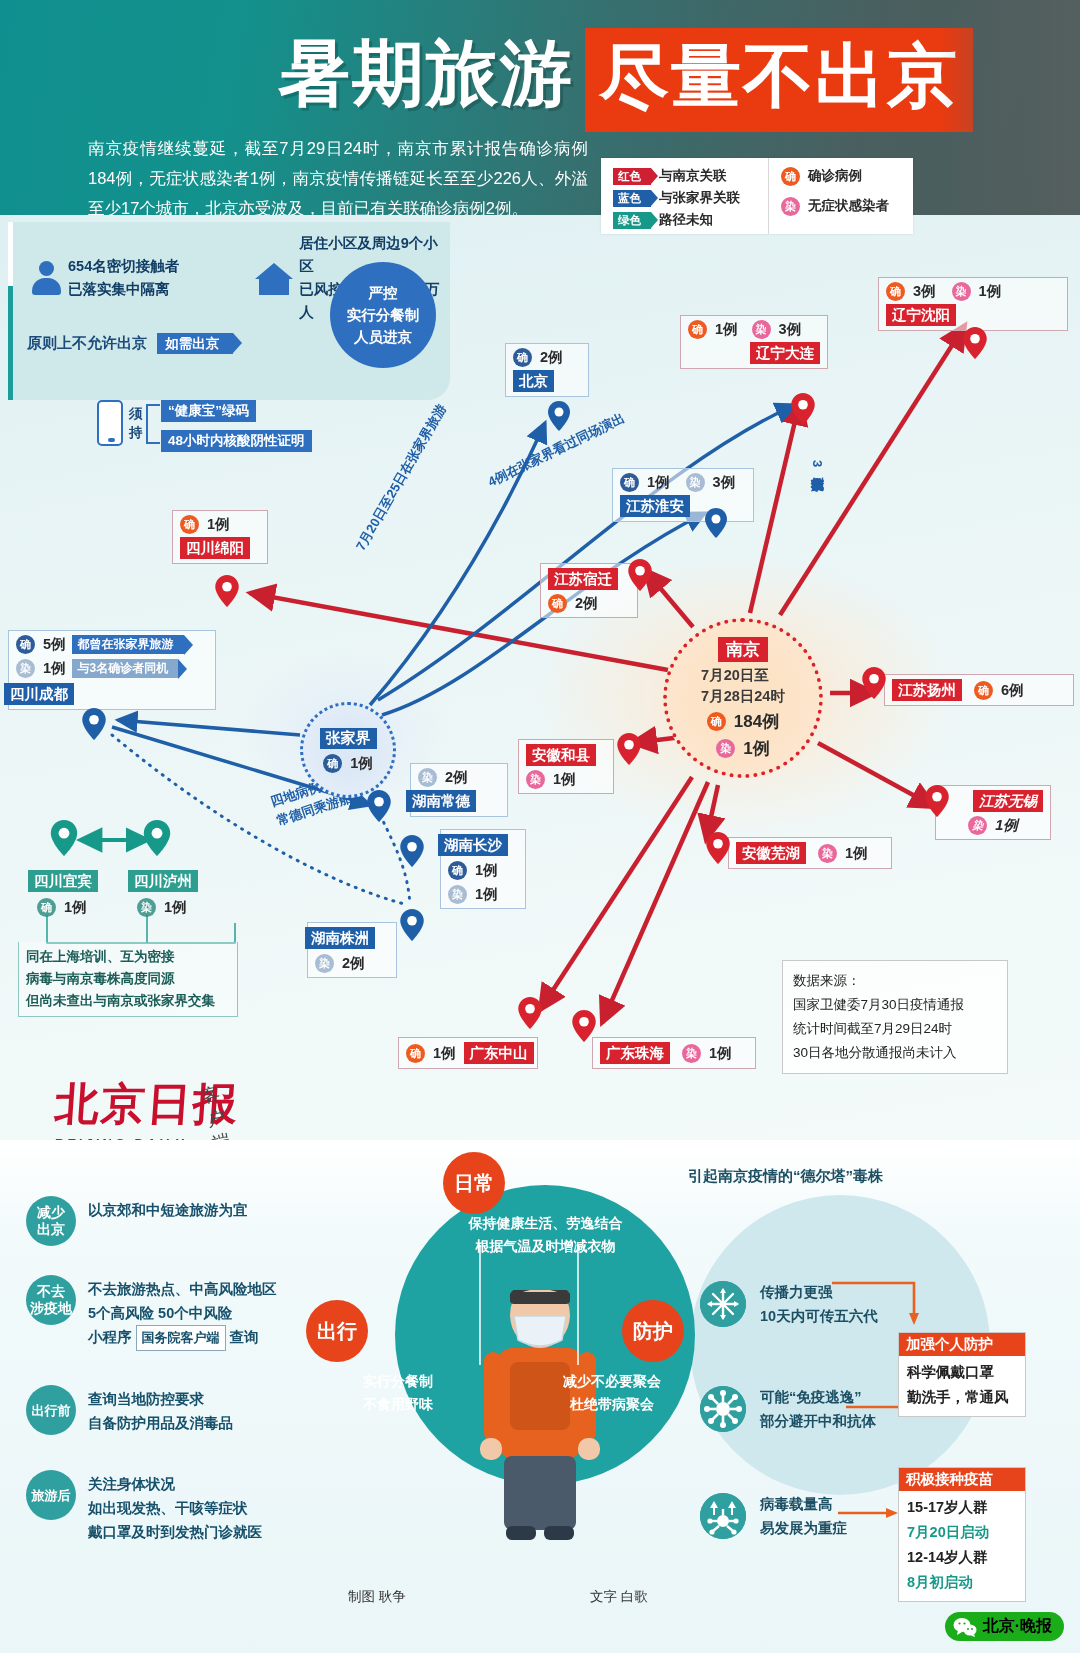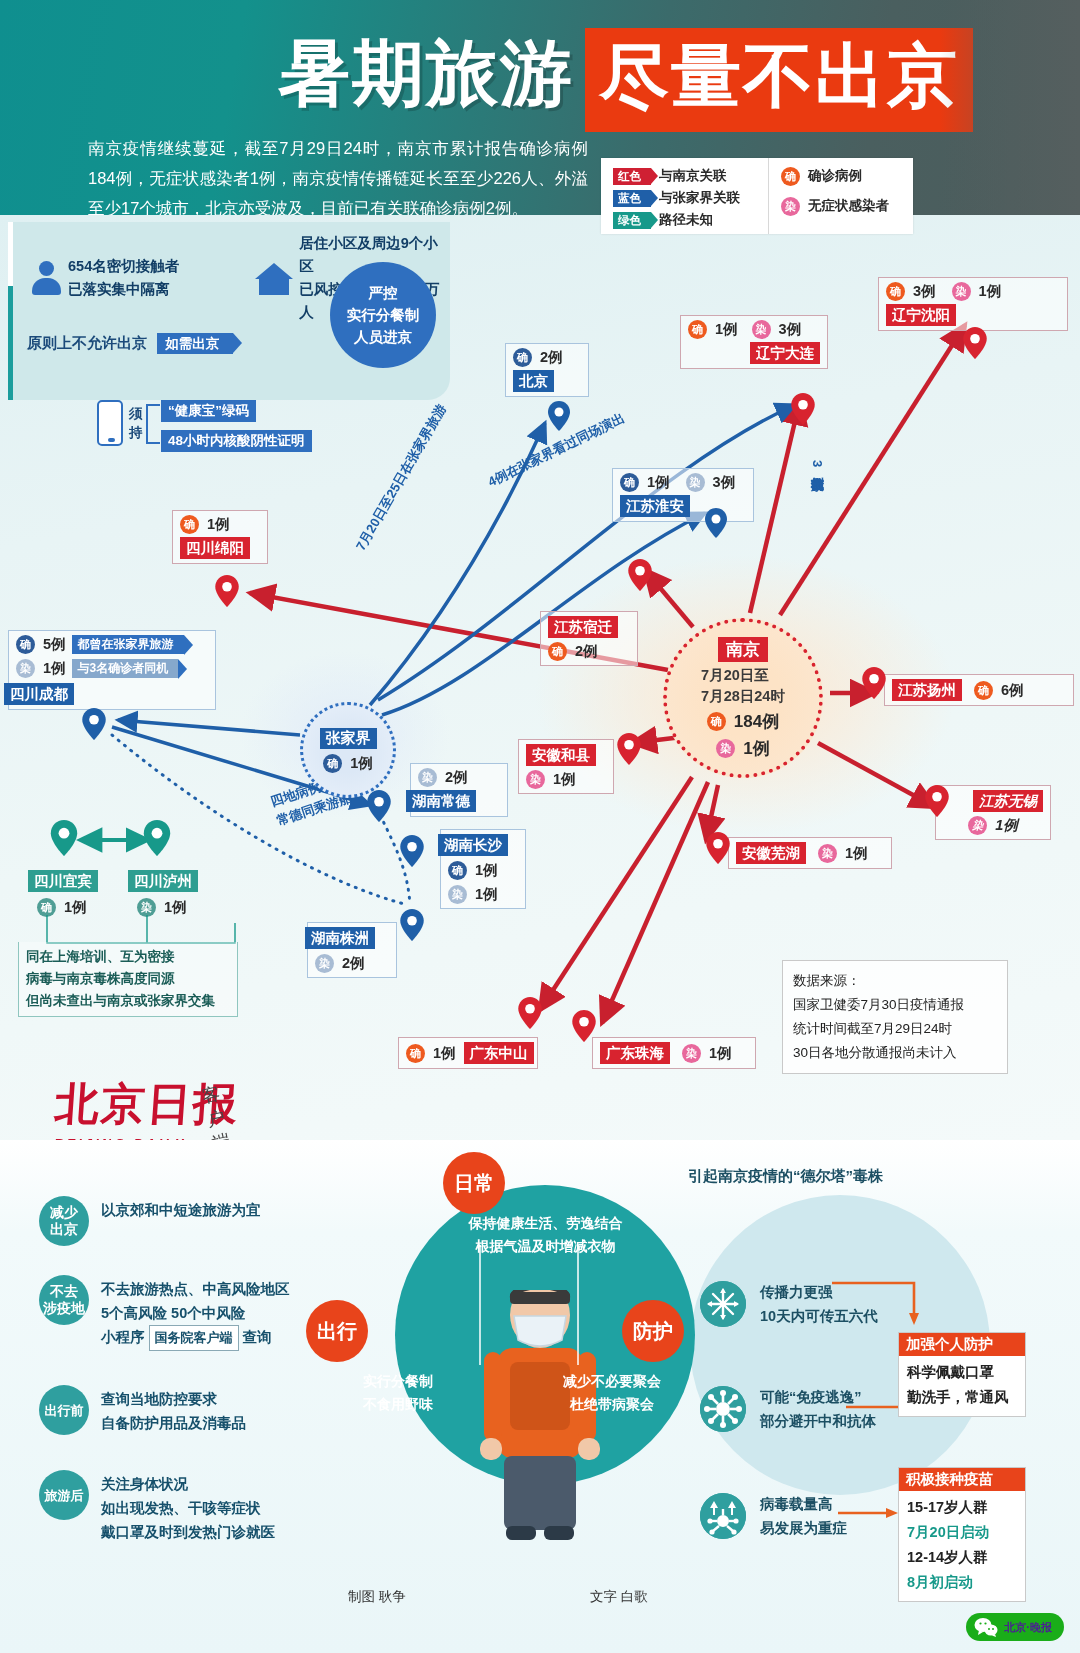--- a/index.html
+++ b/index.html
@@ -179,42 +179,42 @@
     background:#1fa2a2;opacity:1;
   }
   #bigCircleRight{
     position:absolute;left:690px;top:1195px;width:300px;height:300px;border-radius:50%;
     background:#cfe8ee;
   }
   .leftbullet{position:absolute;display:flex;align-items:flex-start;}
   .lbcircle{
     width:50px;height:50px;border-radius:50%;background:#2f9f9f;color:#fff;
     font-size:14px;font-weight:bold;display:flex;flex-direction:column;
-    align-items:center;justify-content:center;line-height:17px;flex:none;margin-left:13px;
+    align-items:center;justify-content:center;line-height:17px;flex:none;
   }
   .lbtext{margin-left:12px;font-size:14.5px;color:#16506b;font-weight:bold;line-height:24px;padding-top:2px;}
   .inlineBox{display:inline-block;border:1px solid #8aa9b5;padding:0 5px;font-size:13px;background:#fff;}
   .redbadge{
     position:absolute;background:#e8441b;color:#fff;border-radius:50%;
     font-size:20px;font-weight:bold;display:flex;align-items:center;justify-content:center;
     width:56px;height:56px;
   }
   .centerTxt{position:absolute;color:#fff;font-size:14px;font-weight:bold;line-height:23px;text-align:center;white-space:nowrap;}
   .vr-icon{width:46px;height:46px;border-radius:50%;background:#2f9f9f;flex:none;position:relative;}
   .vr-row{position:absolute;display:flex;align-items:center;}
   .vr-txt{margin-left:14px;font-size:14.5px;color:#1c4f63;font-weight:bold;line-height:24px;}
   .advBox{position:absolute;border:1px solid #c9c9c9;background:#fff;}
   .advHead{background:#e8441b;color:#fff;font-size:14.5px;font-weight:bold;padding:2px 7px;display:block;}
   .advBody{font-size:14.5px;color:#222;font-weight:bold;line-height:25px;padding:4px 8px 6px 8px;}
   .credit{position:absolute;font-size:13.5px;color:#333;}
   #wechat{
     position:absolute;right:16px;bottom:12px;display:flex;align-items:center;
     background:#1aad19;border-radius:16px;padding:4px 12px 4px 8px;
   }
-  #wechat .wtxt{color:#4c1d95;font-size:11px;font-weight:bold;margin-left:6px;}
+  #wechat .wtxt{color:#000000;font-size:16px;font-weight:bold;margin-left:6px;}
 </style>
 </head>
 <body>
 
 <div id="header">
   <div class="bigtitle">暑期旅游</div>
   <div class="bigtitle2">尽量不出京</div>
   <div id="lede">南京疫情继续蔓延，截至7月29日24时，南京市累计报告确诊病例184例，无症状感染者1例，南京疫情传播链延长至至少226人、外溢至少17个城市，北京亦受波及，目前已有关联确诊病例2例。</div>
 </div>
 
@@ -443,21 +443,21 @@
       <span class="cityTag blue">江苏淮安</span>
     </div>
   </div>
   <div class="pin" style="left:705px;top:293px">
     <svg width="22" height="30" viewBox="0 0 22 30">
         <path d="M11 0C4.9 0 0 4.9 0 11c0 8 11 19 11 19s11-11 11-19C22 4.9 17.1 0 11 0z" fill="#1f5fa8"></path>
         <circle cx="11" cy="11" r="4.5" fill="#fff"></circle>
       </svg>
   </div>
 
-  <div class="box" style="left:540px;top:348px;width:98px;margin-top:48px;">
+  <div class="box" style="left:540px;top:348px;width:98px;">
     <div>
       <span class="cityTag red">江苏宿迁</span>
     </div>
     <div class="cntRow" style="margin-top:4px">
       <span class="dot que">确</span>
       <span class="num">2例</span>
     </div>
   </div>
   <div class="pin" style="left:628px;top:344px">
     <svg width="24" height="32" viewBox="0 0 22 30">

